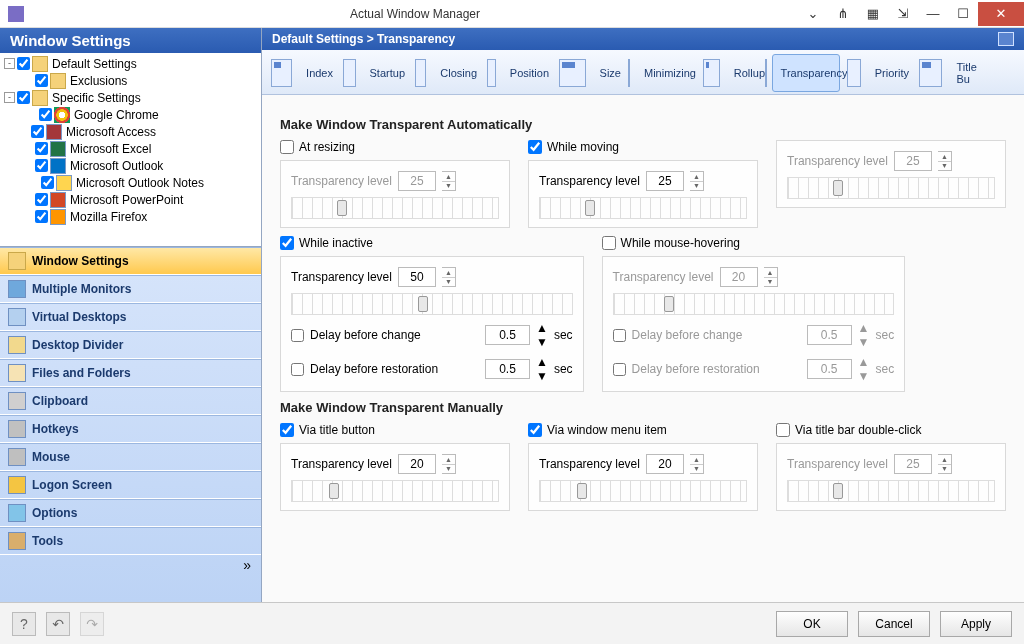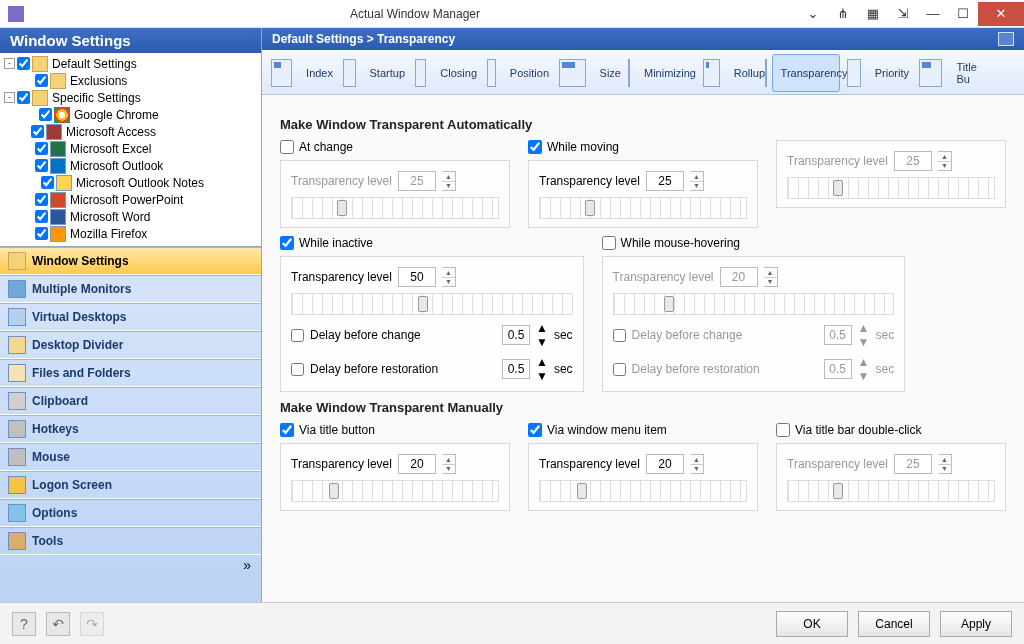--- a/index.html
+++ b/index.html
@@ -52,21 +52,21 @@
 .group { border: 1px solid #d9d9d9; padding: 10px 10px 8px; background: #fefefe; }
 .group.disabled { color: #999; }
 .lvl { display: flex; align-items: center; gap: 6px; margin-bottom: 6px; }
 .lvl .num { width: 38px; height: 20px; border: 1px solid #bbb; background: #fff; text-align: center; display: inline-flex; align-items: center; justify-content: center; }
 .lvl .spin { width: 14px; height: 20px; border: 1px solid #bbb; border-left: none; display: flex; flex-direction: column; }
 .lvl .spin div { flex:1; display:flex; align-items:center; justify-content:center; font-size:7px; color:#666; border-bottom:1px solid #ccc; cursor:pointer; }
 .lvl .spin div:last-child { border-bottom:none; }
 .slider { height: 22px; background: repeating-linear-gradient(90deg,#ddd 0,#ddd 1px,transparent 1px,transparent 10px); border:1px solid #ddd; position: relative; }
 .slider .thumb { position:absolute; top:2px; width:10px; height:16px; background:#e8e8e8; border:1px solid #999; border-radius:2px; }
 .delay { display:flex; align-items:center; gap:6px; margin-top:6px; }
-.delay .dnum { width:28px; height:20px; border:1px solid #bbb; background:#fff; text-align:center; display:inline-flex; align-items:center; justify-content:center; }
+.delay .dnum { width:45px; height:20px; border:1px solid #bbb; background:#fff; text-align:center; display:inline-flex; align-items:center; justify-content:center; }
 
 
 .footer { height: 42px; border-top: 1px solid #c7c7c7; background: #f3f3f3; display: flex; align-items: center; padding: 0 12px; gap: 10px; }
 .footer .ficon { width: 24px; height: 24px; background: #e8e8e8; border: 1px solid #bbb; cursor: pointer; display:flex; align-items:center; justify-content:center; font-size:14px; color:#666; }
 .footer .spacer { flex: 1; }
 .footer .btn { min-width: 72px; height: 26px; border: 1px solid #a8a8a8; background: linear-gradient(#fefefe,#e6e6e6); display: flex; align-items: center; justify-content: center; cursor: pointer; }
 
 
 .ic-chrome{background:radial-gradient(circle,#fff 30%,#f4c20d 31% 50%,#db4437 51% 70%,#0f9d58 71%)!important;border:none!important}
 .ic-access{background:#a4373a!important}
@@ -164,26 +164,20 @@
         </div>
         <div class="tree-row" style="padding-left: 22px;">
           <span class="sp"></span>
           <input type="checkbox" checked="" style="">
           <span class="ico ic-ppt"></span>
           <span class="lbl">Microsoft PowerPoint</span>
         </div>
         <div class="tree-row" style="padding-left: 22px;">
           <span class="sp"></span>
           <input type="checkbox" checked="" style="">
-          <span class="ico ic-word"></span>
-          <span class="lbl">Microsoft Word</span>
-        </div>
-        <div class="tree-row" style="padding-left: 22px;">
-          <span class="sp"></span>
-          <input type="checkbox" checked="" style="">
           <span class="ico ic-ff"></span>
           <span class="lbl">Mozilla Firefox</span>
         </div>
       </div>
     <div class="navlist" id="navlist">
         <div class="navitem active">
           <span class="nico ic-folder"></span>
           <span>Window Settings</span>
         </div>
         <div class="navitem">
@@ -279,21 +273,21 @@
       </div>
 
     <div class="content">
 
       <div class="section-title">Make Window Transparent Automatically</div>
 
       <div class="row">
         <div class="col" id="g-startup">
             <label class="chk">
               <input type="checkbox" style="">
-              <span>At change</span>
+              <span>At resizing</span>
             </label>
             <div class="group disabled">
               <div class="lvl">
                 <span>Transparency level</span>
                 <span class="num">25</span>
                 <span class="spin">
                   <div>▲</div>
                   <div>▼</div>
                 </span>
               </div>

